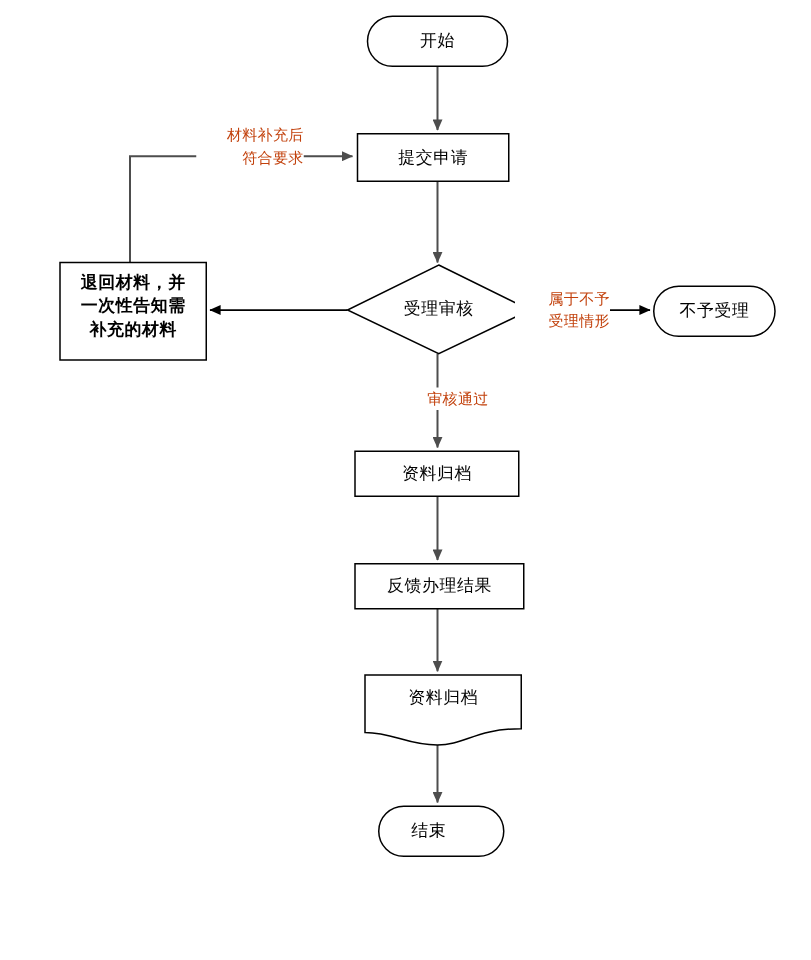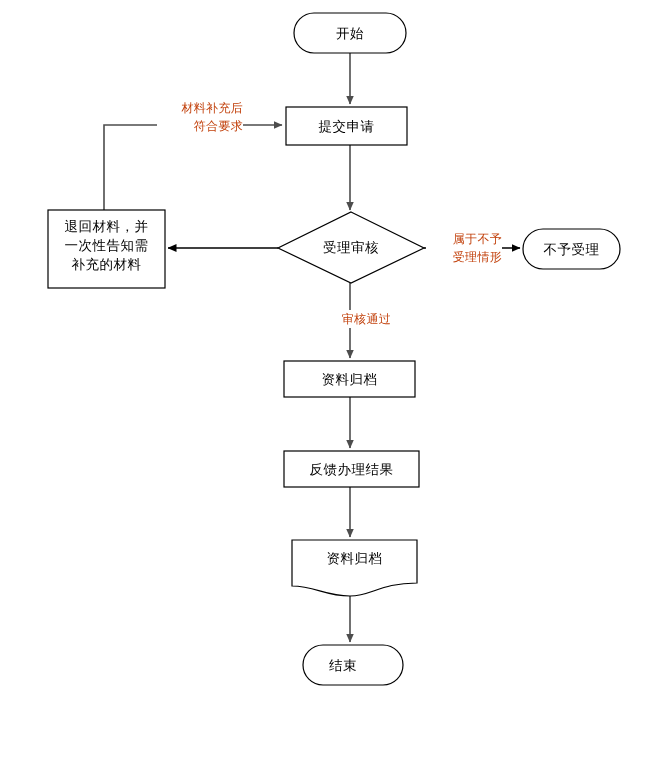--- a/index.html
+++ b/index.html
@@ -111,31 +111,31 @@
     <rect class="node-shape" x="264" y="361" width="131" height="36"></rect>
     <rect class="node-shape" x="264" y="451" width="135" height="36"></rect>
     <path class="node-shape" d="M272,540 L397,540 L397,583 C 360,583 352,596 330,596 C 305,596 295,586 272,586 Z"></path>
     <rect class="node-shape" x="283" y="645" width="100" height="40" rx="20" ry="20"></rect>
   </svg>
 
   <div class="node-text" style="left:274px; top:24px; width:112px;">开始</div>
   <div class="node-text" style="left:266px; top:117px; width:121px;">提交申请</div>
   <div class="node-text" style="left:258px; top:238px; width:146px;">受理审核</div>
   <div class="node-text" style="left:503px; top:240px; width:97px;">不予受理</div>
-  <div class="node-text" style="left:28px; top:217px; width:117px;">退回材料，并
+  <div class="node-text" style="left:28px; top:217px; width:117px;font-weight:bold;">退回材料，并
 一次性告知需
 补充的材料</div>
   <div class="node-text" style="left:264px; top:370px; width:131px;">资料归档</div>
   <div class="node-text" style="left:264px; top:460px; width:135px;">反馈办理结果</div>
   <div class="node-text" style="left:272px; top:549px; width:125px;">资料归档</div>
   <div class="node-text" style="left:283px; top:656px; width:80px;">结束</div>
 
   <div class="edge-label" style="left:137px; top:99px; width:86px;">材料补充后
 符合要求</div>
-  <div class="edge-label" style="left:406px; top:230px; width:76px;">属于不予
+  <div class="edge-label" style="left:392px; top:230px; width:76px;">属于不予
 受理情形</div>
   <div class="edge-label" style="left:289px; top:310px; width:82px;">审核通过</div>
 
   <div class="hit" style="left:274px; top:13px; width:112px; height:40px;"></div>
   <div class="hit" style="left:266px; top:107px; width:121px; height:38px;"></div>
   <div class="hit" style="left:258px; top:212px; width:146px; height:71px;"></div>
   <div class="hit" style="left:503px; top:229px; width:97px; height:40px;"></div>
   <div class="hit" style="left:28px; top:210px; width:117px; height:78px;"></div>
   <div class="hit" style="left:264px; top:361px; width:131px; height:36px;"></div>
   <div class="hit" style="left:264px; top:451px; width:135px; height:36px;"></div>

